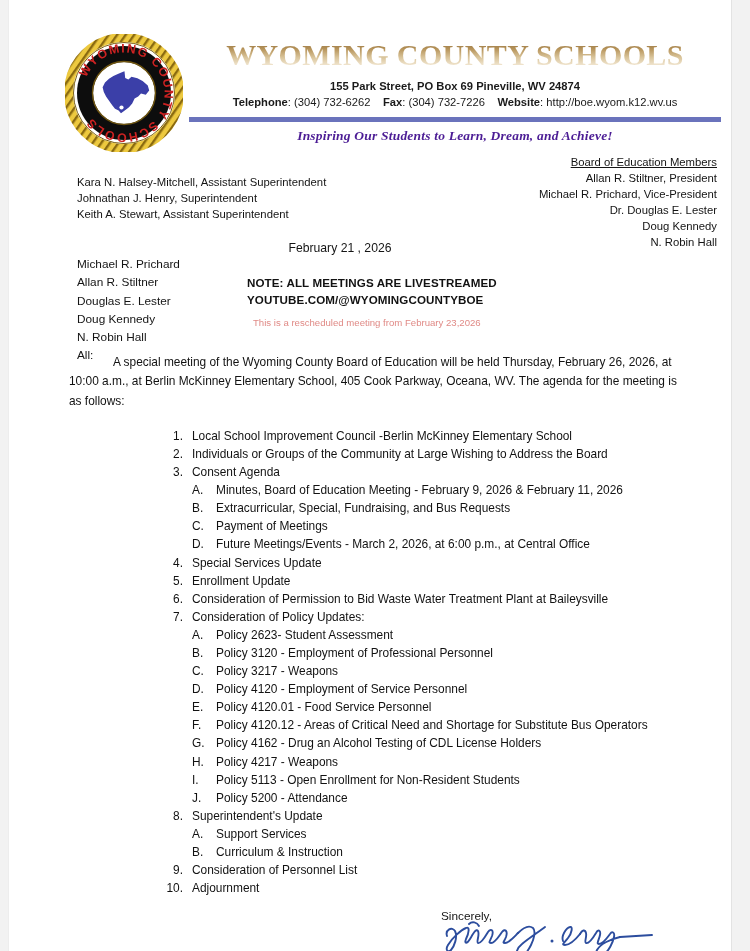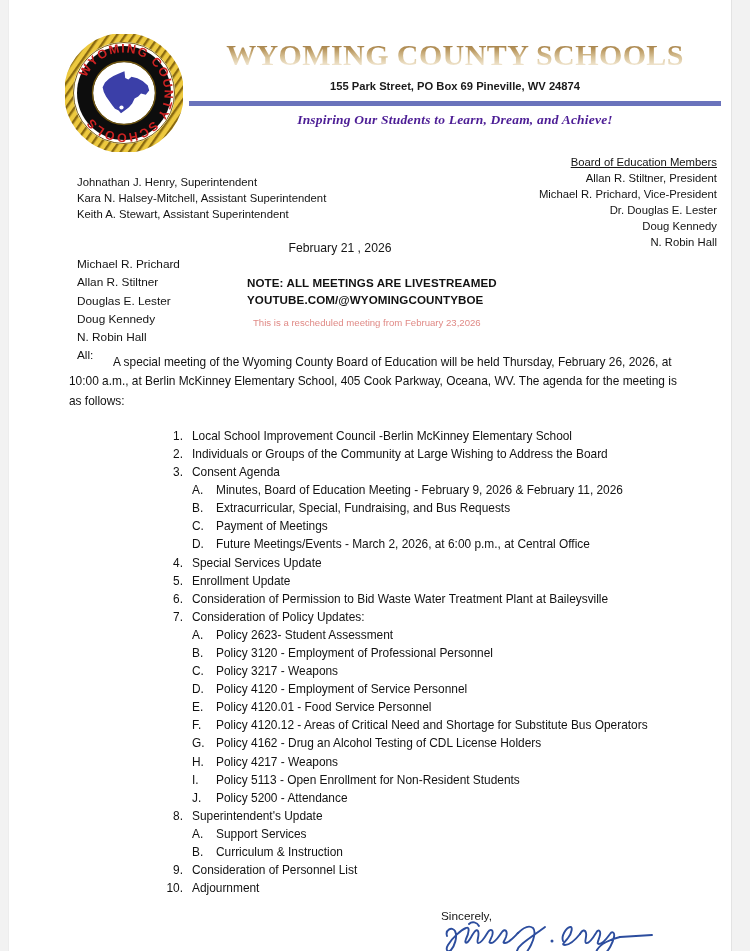--- a/index.html
+++ b/index.html
@@ -242,29 +242,39 @@
                  L84.2 56.6 L80.8 60.8 L76 59.6 L73.2 62.4 L69.6 64.4 L67.2 69.6 L64 73.2 L60.4 76
                  L56 79.2 L53.6 76.4 L50 74.8 L47.2 71.2 L44.4 67.2 L41.2 62.8 L38.8 58 L37.6 53.2
                  L40 48.4 L44 44.8 L48.4 42 L52.8 40 Z" fill="#3b3fa8"></path>
         <circle cx="56.5" cy="73.5" r="2.1" fill="#ffffff"></circle>
       </svg>
     </div>
 
     <div class="lh-right">
       <div class="org-title">WYOMING COUNTY SCHOOLS</div>
       <div class="org-address">155 Park Street, PO Box 69 Pineville, WV 24874</div>
+      <div class="org-contact">
+        <b>Telephone</b>:
+        <span>(304) 732-6262</span>
+        &nbsp;&nbsp;
+        <b>Fax</b>:
+        <span>(304) 732-7226</span>
+        &nbsp;&nbsp;
+        <b>Website</b>:
+        <span>http://boe.wyom.k12.wv.us</span>
+      </div>
       <div class="rule"></div>
       <div class="tagline">Inspiring Our Students to Learn, Dream, and Achieve!</div>
     </div>
   </div>
 
   <div class="admin-board">
     <div class="admins">
+      <div>Kara N. Halsey-Mitchell, Assistant Superintendent</div>
       <div>Johnathan J. Henry, Superintendent</div>
-      <div>Kara N. Halsey-Mitchell, Assistant Superintendent</div>
       <div>Keith A. Stewart, Assistant Superintendent</div>
     </div>
     <div class="board">
       <div class="board-heading">Board of Education Members</div>
       <div>Allan R. Stiltner, President</div>
       <div>Michael R. Prichard, Vice-President</div>
       <div>Dr. Douglas E. Lester</div>
       <div>Doug Kennedy</div>
       <div>N. Robin Hall</div>
     </div>

